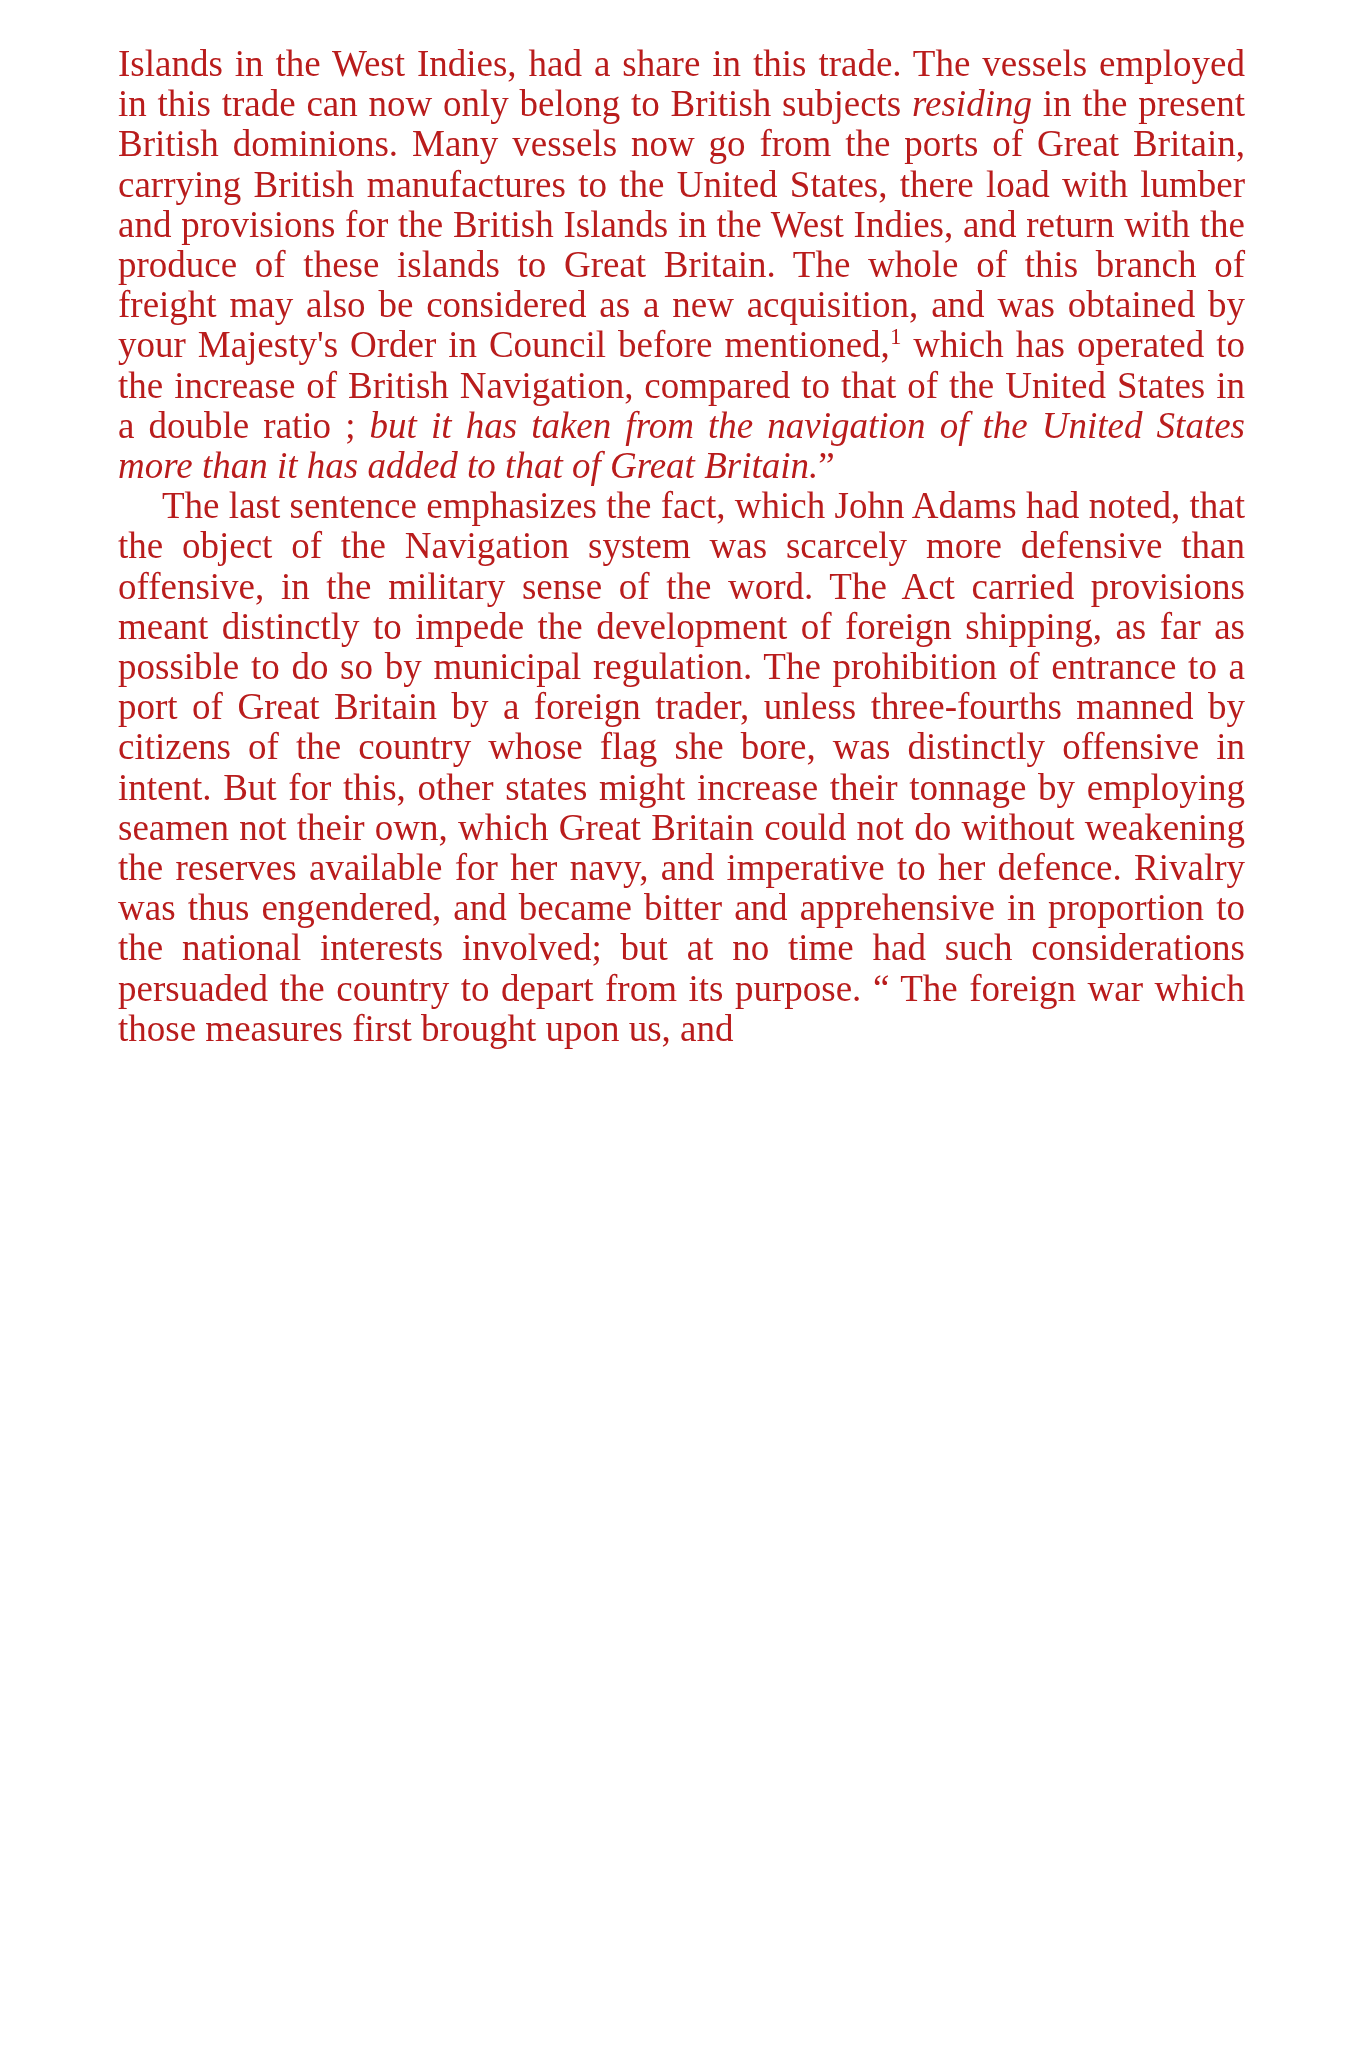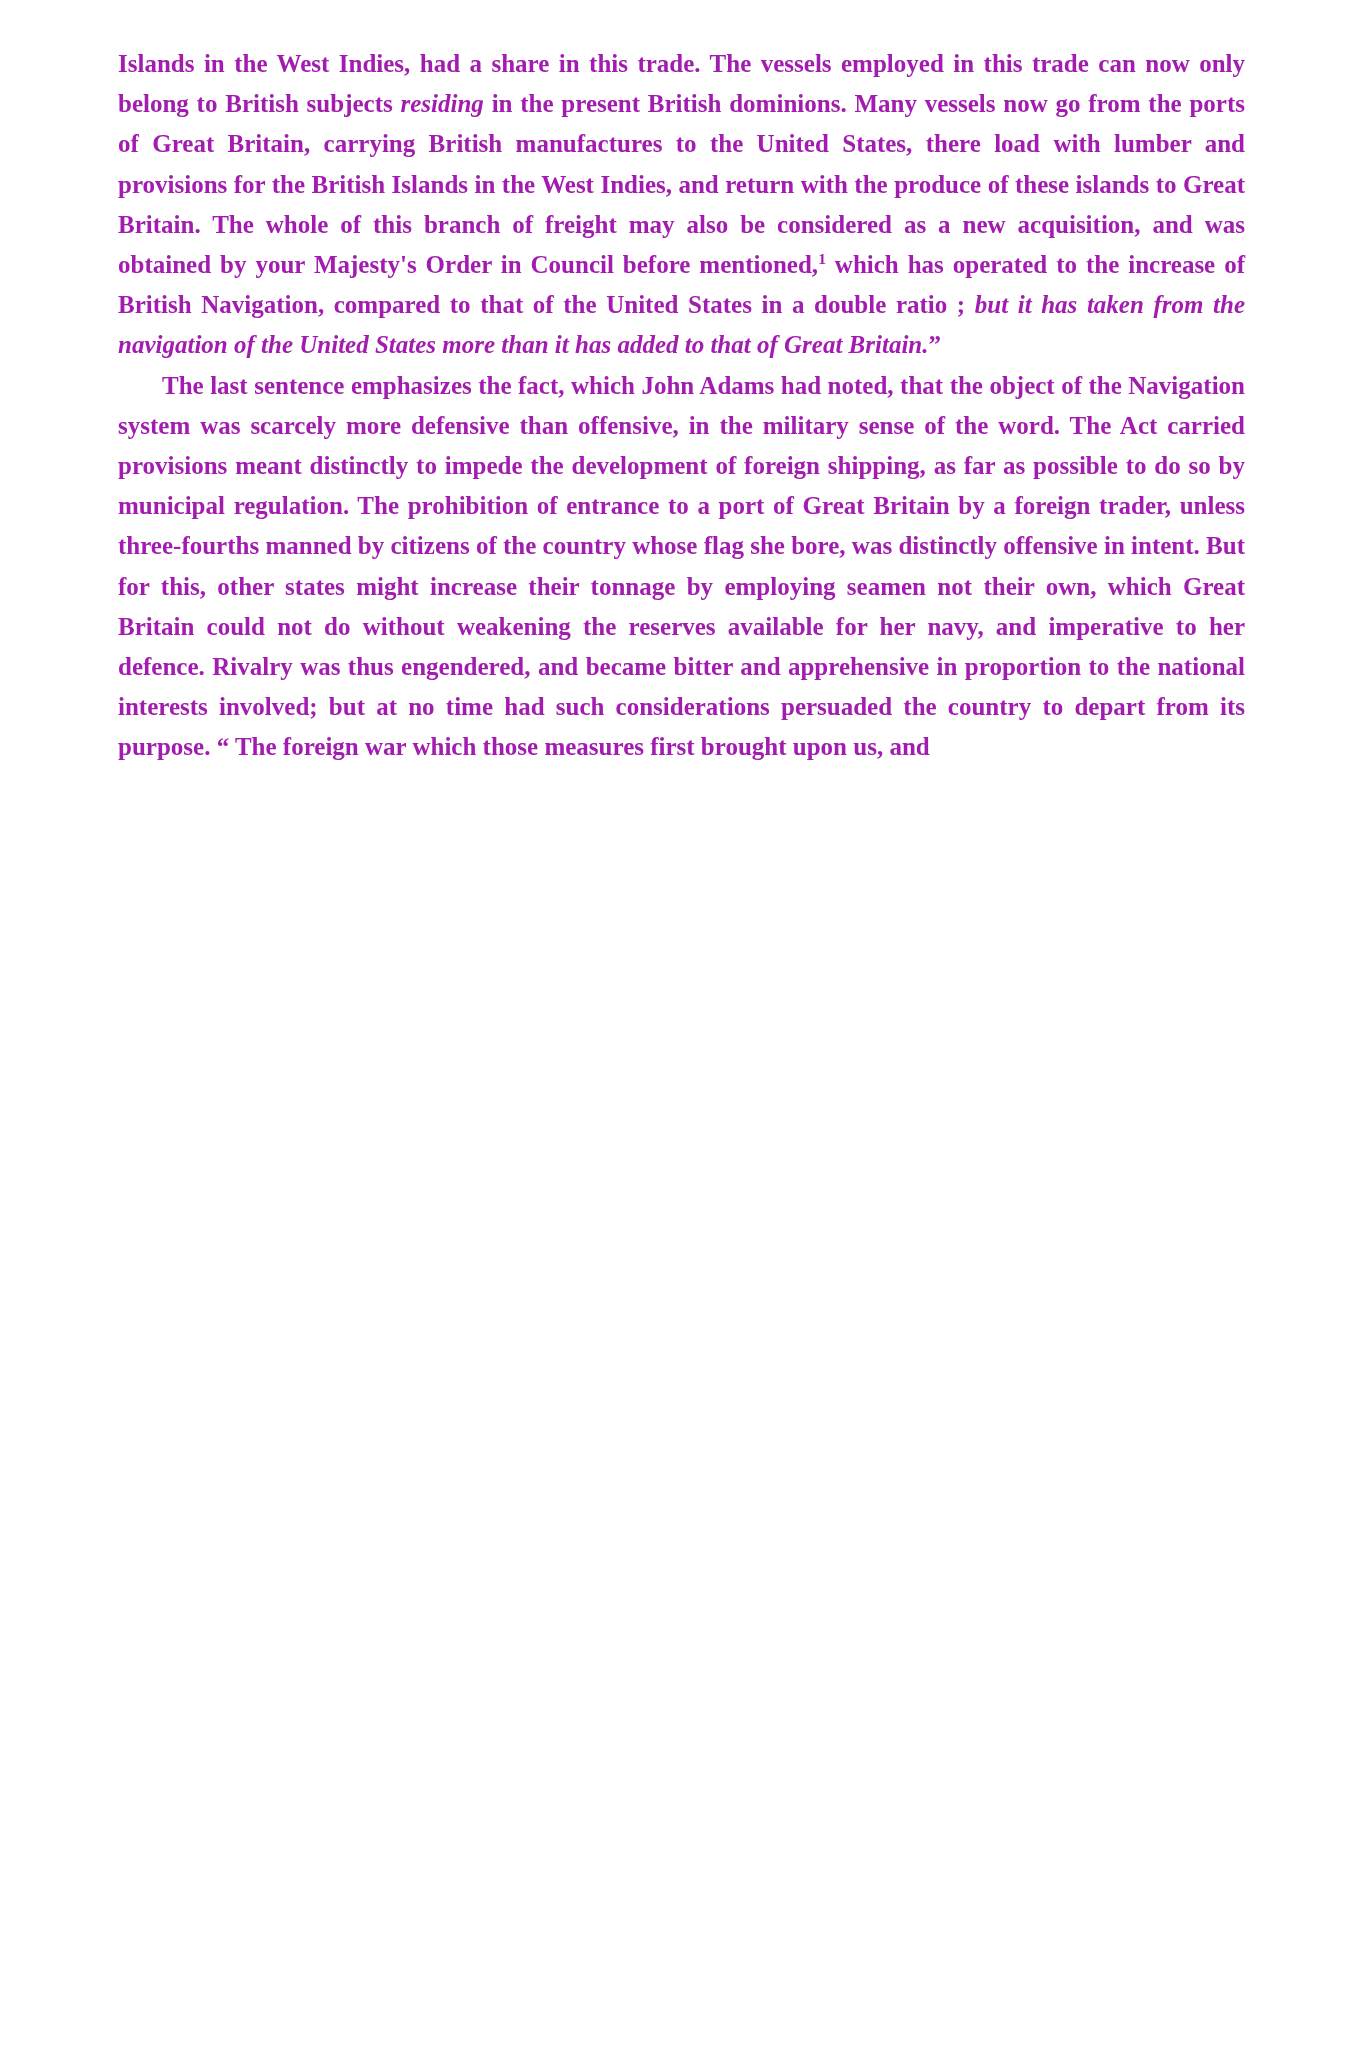--- a/index.html
+++ b/index.html
@@ -35,26 +35,25 @@
     word-spacing: 6px;
     color: #161616;
   }
   .running-head .folio {
     font-size: 27px;
     font-weight: 400;
     letter-spacing: 0.5px;
     color: #161616;
   }
   .body-text {
-    font-size: 25px;
+    font-size: 37px;
     line-height: 40.2px;
     text-align: justify;
     text-justify: inter-word;
-    color: #a21caf;
-    font-weight: bold;
+    color: #b91c1c;
   }
   .body-text p {
     margin: 0;
   }
   .body-text p.indent {
     text-indent: 44px;
   }
   em {
     font-style: italic;
   }

